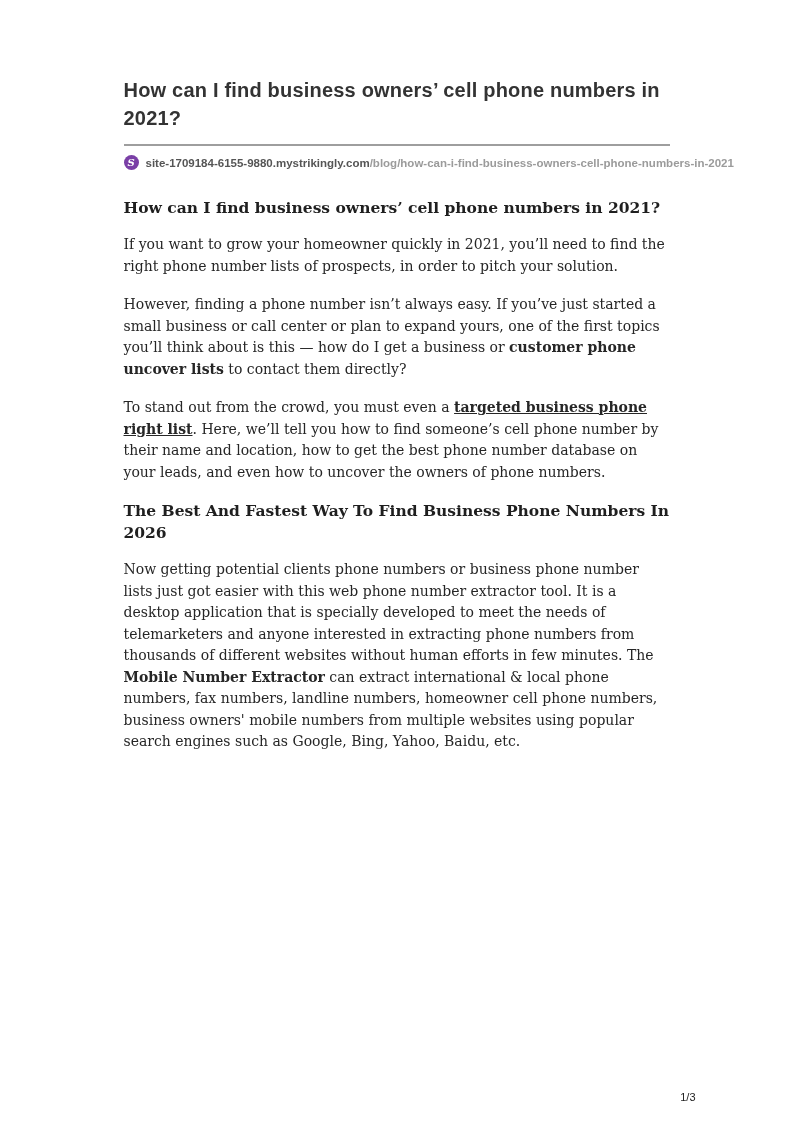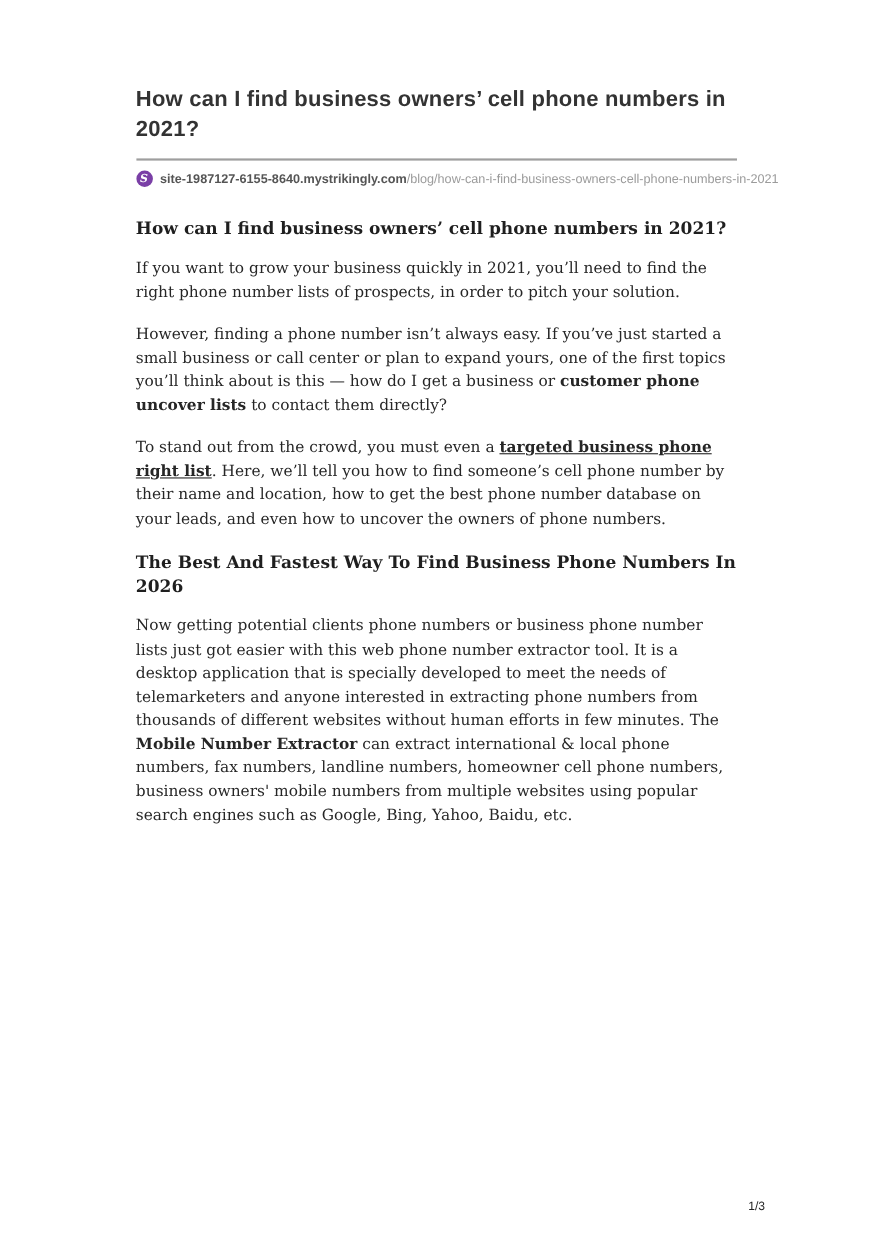--- a/index.html
+++ b/index.html
@@ -46,21 +46,21 @@
     display: inline-flex;
     align-items: center;
     justify-content: center;
     font-family: "DejaVu Serif", serif;
     font-size: 10px;
     font-weight: bold;
     font-style: italic;
     flex: 0 0 auto;
   }
   .url-domain { color: #555555; font-weight: bold; }
-  .url-path   { color: #9b9b9b; font-weight: normal; }
+  .url-path   { color: #9b9b9b; font-weight: bold; }
   
   .article {
     margin-top: 27px;
     font-family: "DejaVu Serif", serif;
     font-size: 14px;
     line-height: 21.5px;
     color: #262626;
   }
   .article h2, .article h3 {
     font-size: 15.5px;
@@ -94,30 +94,30 @@
 <div class="page">
   <div class="content">
 
     <header>
       <h1 class="print-title">How can I find business owners’ cell phone numbers in 2021?</h1>
       <hr class="rule">
       <div class="url-row">
         <span class="favicon">
             <span>S</span>
           </span>
-        <span class="url"><span class="url-domain">site-1987127-6155-8640.mystrikingly.com</span><span class="url-path">/blog/how-can-i-find-business-owners-cell-phone-numbers-in-2021</span></span>
+        <span class="url"><span class="url-domain">site-1709184-6155-9880.mystrikingly.com</span><span class="url-path">/blog/how-can-i-find-business-owners-cell-phone-numbers-in-2021</span></span>
       </div>
     </header>
 
     <article class="article">
 
       <h2>How can I find business owners’ cell phone numbers in 2021?</h2>
 
       <p>
-        <span>If you want to grow your business quickly in 2021, you’ll need to find the right phone number lists of prospects, in order to pitch your solution.</span>
+        <span>If you want to grow your homeowner quickly in 2021, you’ll need to find the right phone number lists of prospects, in order to pitch your solution.</span>
       </p>
 
       <p><span>However, finding a phone number isn’t always easy. If you’ve just started a small business or call center or plan to expand yours, one of the first topics you’ll think about is this — how do I get a business or </span><strong>customer phone uncover lists</strong><span> to contact them directly?</span></p>
 
       <p><span>To stand out from the crowd, you must even a </span><a class="inline-link">targeted business phone right list</a><span>. Here, we’ll tell you how to find someone’s cell phone number by their name and location, how to get the best phone number database on your leads, and even how to uncover the owners of phone numbers.</span></p>
 
       <h3>The Best And Fastest Way To Find Business Phone Numbers In 2026</h3>
 
       <p><span>Now getting potential clients phone numbers or business phone number lists just got easier with this web phone number extractor tool. It is a desktop application that is specially developed to meet the needs of telemarketers and anyone interested in extracting phone numbers from thousands of different websites without human efforts in few minutes. The </span><strong>Mobile Number Extractor</strong><span> can extract international &amp; local phone numbers, fax numbers, landline numbers, homeowner cell phone numbers, business owners' mobile numbers from multiple websites using popular search engines such as Google, Bing, Yahoo, Baidu, etc.</span></p>
 

